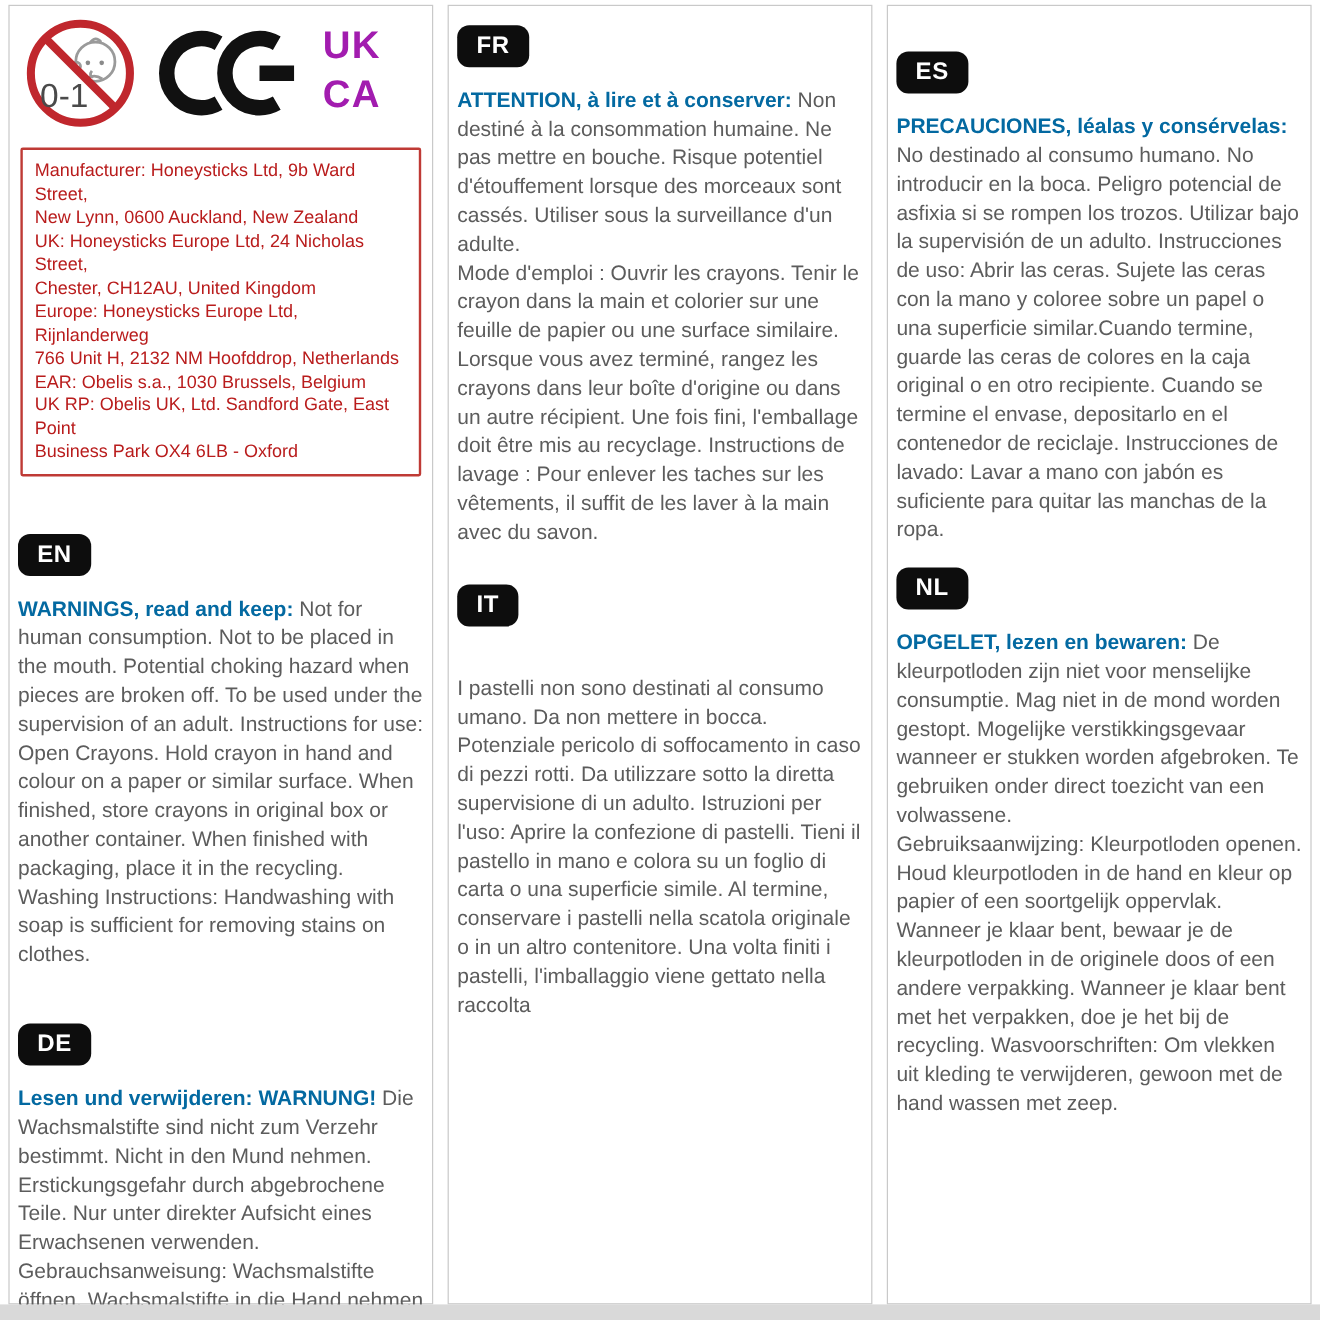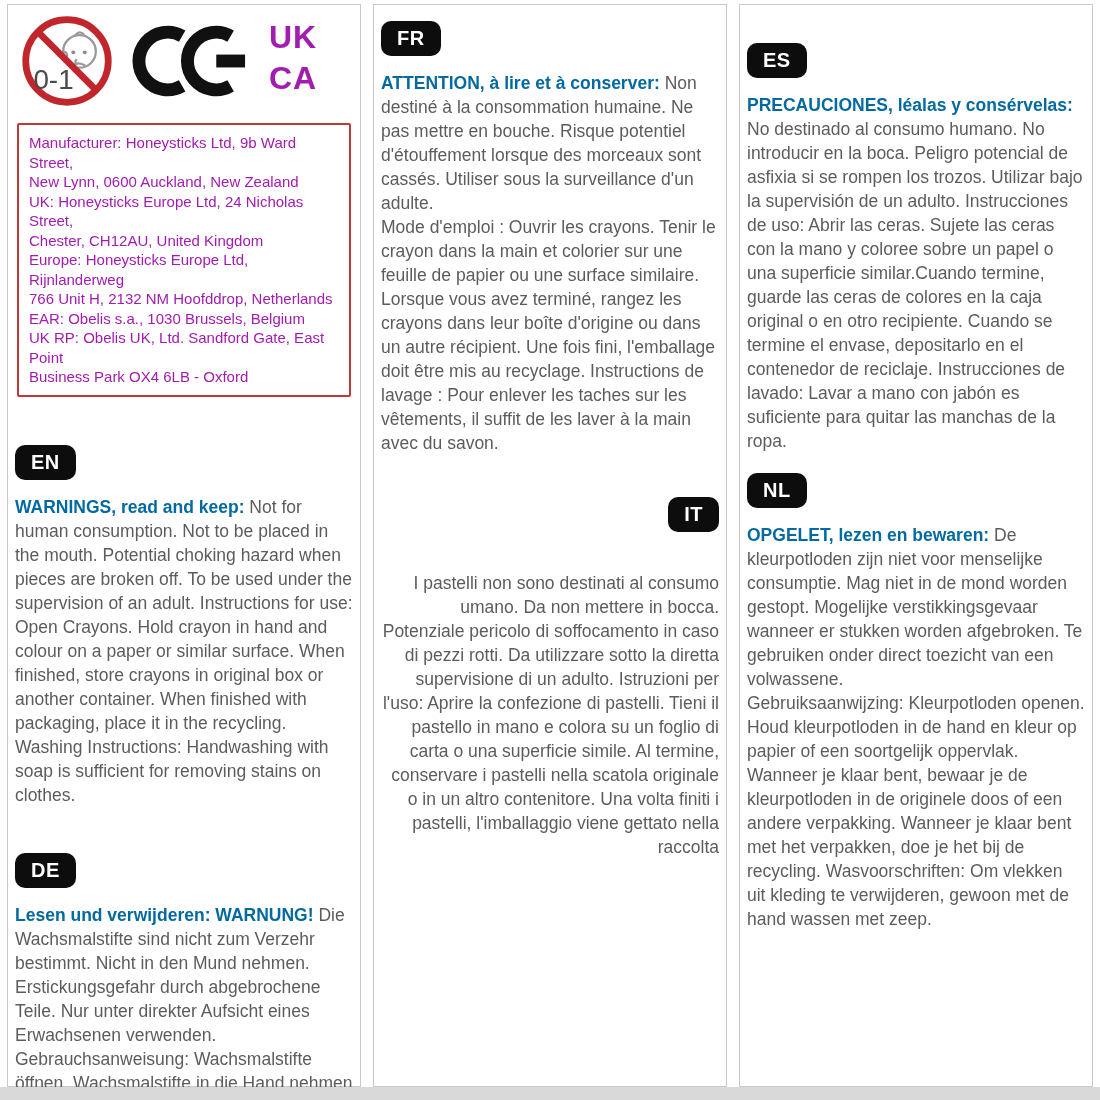--- a/index.html
+++ b/index.html
@@ -17,41 +17,41 @@
   #panel3{left:739px;}
   .bottom-strip{position:absolute;left:0;bottom:0;width:1100px;height:13px;background:#d9d9d9;}
 
   
   .icons-row{display:flex;align-items:flex-start;gap:16px;padding:8px 2px 0 4px;height:102px;}
   .ukca{font-weight:bold;color:#a21caf;font-size:32px;line-height:41px;letter-spacing:1px;margin-top:4px;}
   .ukca span{display:block;}
 
   .mfr-box{
     border:2px solid #bf3a35;border-radius:2px;margin:8px 2px 0 2px;padding:8px 10px;
-    font-size:15px;line-height:19.5px;color:#a21caf;white-space:pre-line;
+    font-size:15px;line-height:19.5px;color:#b91c1c;white-space:pre-line;
   }
 
   .section{margin:0;}
   .badge{
     display:inline-block;background:#0d0d0d;color:#ffffff;font-weight:bold;
     font-size:20px;line-height:20px;padding:7px 16px 8px 16px;border-radius:10px;
     letter-spacing:.5px;
   }
   p.txt{
     margin:15px 0 0 0;font-size:17.5px;line-height:24px;color:#5c5c5c;
     white-space:pre-line;
   }
   .hd{color:#0369a1;font-weight:bold;}
   .bd{color:#5c5c5c;}
 
   .mt-en{margin-top:48px;}
   .mt-de{margin-top:46px;}
   .mt-ov{margin-top:50px;}
   .mt-fr{margin-top:16px;}
-  .mt-it{margin-top:42px;text-align:right;}
+  .mt-it{margin-top:32px;}
   .mt-es{margin-top:38px;}
   .mt-nl{margin-top:20px;}
 </style>
 </head>
 <body>
 
 <div class="sheet">
 
   <div class="panel" id="panel1">
 

